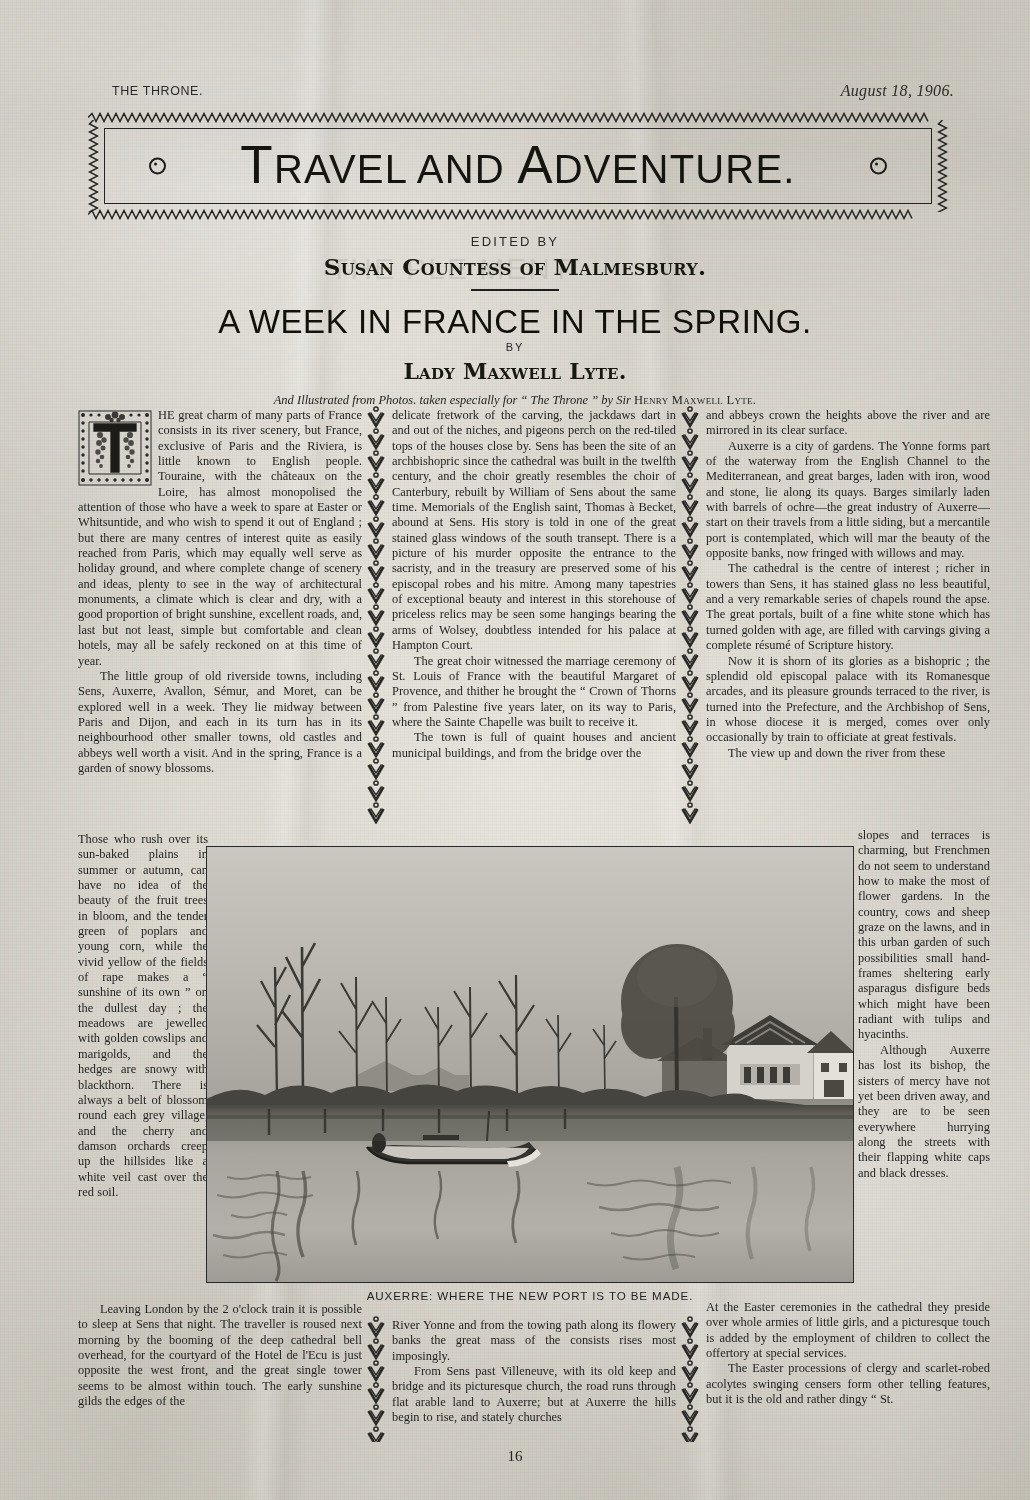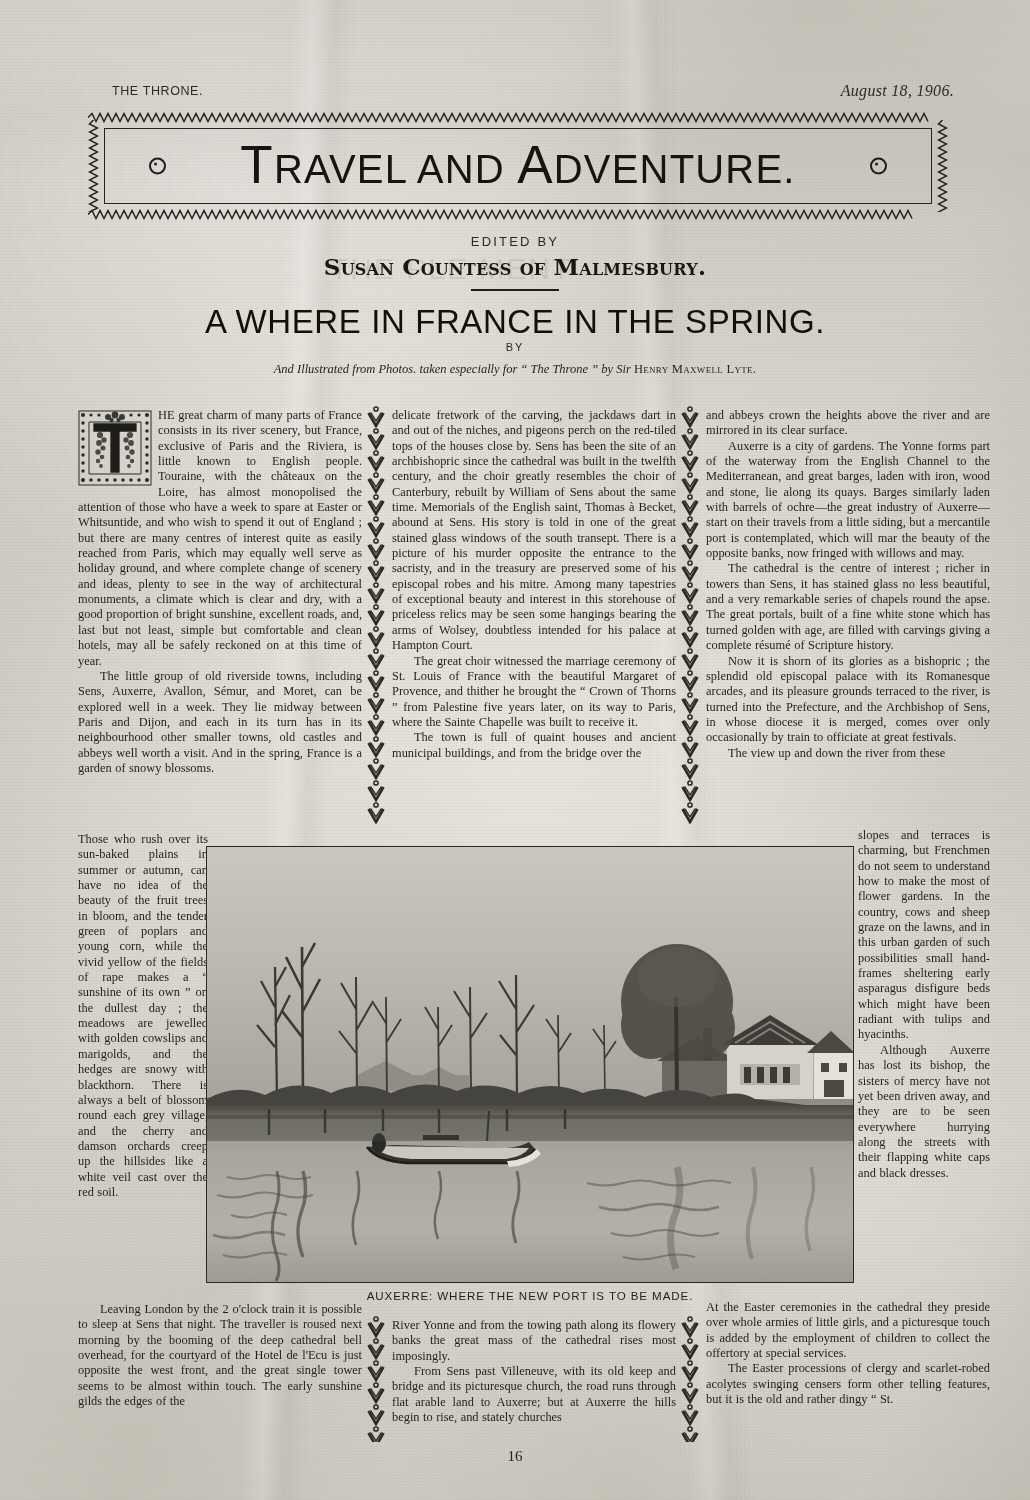--- a/index.html
+++ b/index.html
@@ -213,22 +213,23 @@
       <div class="banner-title"><span class="cap">T</span><span>RAVEL AND </span><span class="cap">A</span><span>DVENTURE.</span></div>
     </div>
   </div>
 
   <div class="showthru">THE PLE    MENT</div>
 
   <div class="titleblock">
     <div class="edited-by">EDITED BY</div>
     <div class="editor-name">Susan Countess of Malmesbury.</div>
     <div class="rule-short"></div>
-    <div class="headline">A WHERE IN FRANCE IN THE SPRING.</div>
+    <div class="headline">A WEEK IN FRANCE IN THE SPRING.</div>
     <div class="by">BY</div>
+    <div class="author">Lady Maxwell Lyte.</div>
     <div class="credit"><span>And Illustrated from Photos. taken especially for “ The Throne ” by Sir </span><span class="sc">Henry Maxwell Lyte.</span></div>
   </div>
 
   <div class="divider div1">
     <svg width="20" height="418" viewBox="0 0 20 418">
       <defs>
         <g id="chev">
           <circle cx="10" cy="3" r="2.1" fill="none" stroke="#2a2925" stroke-width="1.5"></circle>
           <path d="M2.5 7 L10 20 L17.5 7" fill="none" stroke="#2a2925" stroke-width="2.6"></path>
           <path d="M4.5 6.5 L10 15 L15.5 6.5" fill="none" stroke="#2a2925" stroke-width="1.4"></path>
@@ -388,21 +389,21 @@
     <p>Leaving London by the 2 o'clock train it is possible to sleep at Sens that night. The traveller is roused next morning by the booming of the deep cathedral bell overhead, for the courtyard of the Hotel de l'Ecu is just opposite the west front, and the great single tower seems to be almost within touch. The early sunshine gilds the edges of the</p>
   </div>
 
   <div class="col col2a">
     <p class="noind">delicate fretwork of the carving, the jackdaws dart in and out of the niches, and pigeons perch on the red-tiled tops of the houses close by. Sens has been the site of an archbishopric since the cathedral was built in the twelfth century, and the choir greatly resembles the choir of Canterbury, rebuilt by William of Sens about the same time. Memorials of the English saint, Thomas à Becket, abound at Sens. His story is told in one of the great stained glass windows of the south transept. There is a picture of his murder opposite the entrance to the sacristy, and in the treasury are preserved some of his episcopal robes and his mitre. Among many tapestries of exceptional beauty and interest in this storehouse of priceless relics may be seen some hangings bearing the arms of Wolsey, doubtless intended for his palace at Hampton Court.</p>
     <p>The great choir witnessed the marriage ceremony of St. Louis of France with the beautiful Margaret of Provence, and thither he brought the “ Crown of Thorns ” from Palestine five years later, on its way to Paris, where the Sainte Chapelle was built to receive it.</p>
     <p>The town is full of quaint houses and ancient municipal buildings, and from the bridge over the</p>
   </div>
 
   <div class="col col2c">
-    <p class="noind">River Yonne and from the towing path along its flowery banks the great mass of the cathedral rises most imposingly.</p>
+    <p class="noind">River Yonne and from the towing path along its flowery banks the great mass of the consists rises most imposingly.</p>
     <p>From Sens past Villeneuve, with its old keep and bridge and its picturesque church, the road runs through flat arable land to Auxerre; but at Auxerre the hills begin to rise, and stately churches</p>
   </div>
 
   <div class="col col3a">
     <p class="noind">and abbeys crown the heights above the river and are mirrored in its clear surface.</p>
     <p>Auxerre is a city of gardens. The Yonne forms part of the waterway from the English Channel to the Mediterranean, and great barges, laden with iron, wood and stone, lie along its quays. Barges similarly laden with barrels of ochre—the great industry of Auxerre—start on their travels from a little siding, but a mercantile port is contemplated, which will mar the beauty of the opposite banks, now fringed with willows and may.</p>
     <p>The cathedral is the centre of interest ; richer in towers than Sens, it has stained glass no less beautiful, and a very remarkable series of chapels round the apse. The great portals, built of a fine white stone which has turned golden with age, are filled with carvings giving a complete résumé of Scripture history.</p>
     <p>Now it is shorn of its glories as a bishopric ; the splendid old episcopal palace with its Romanesque arcades, and its pleasure grounds terraced to the river, is turned into the Prefecture, and the Archbishop of Sens, in whose diocese it is merged, comes over only occasionally by train to officiate at great festivals.</p>
     <p>The view up and down the river from these</p>
   </div>

